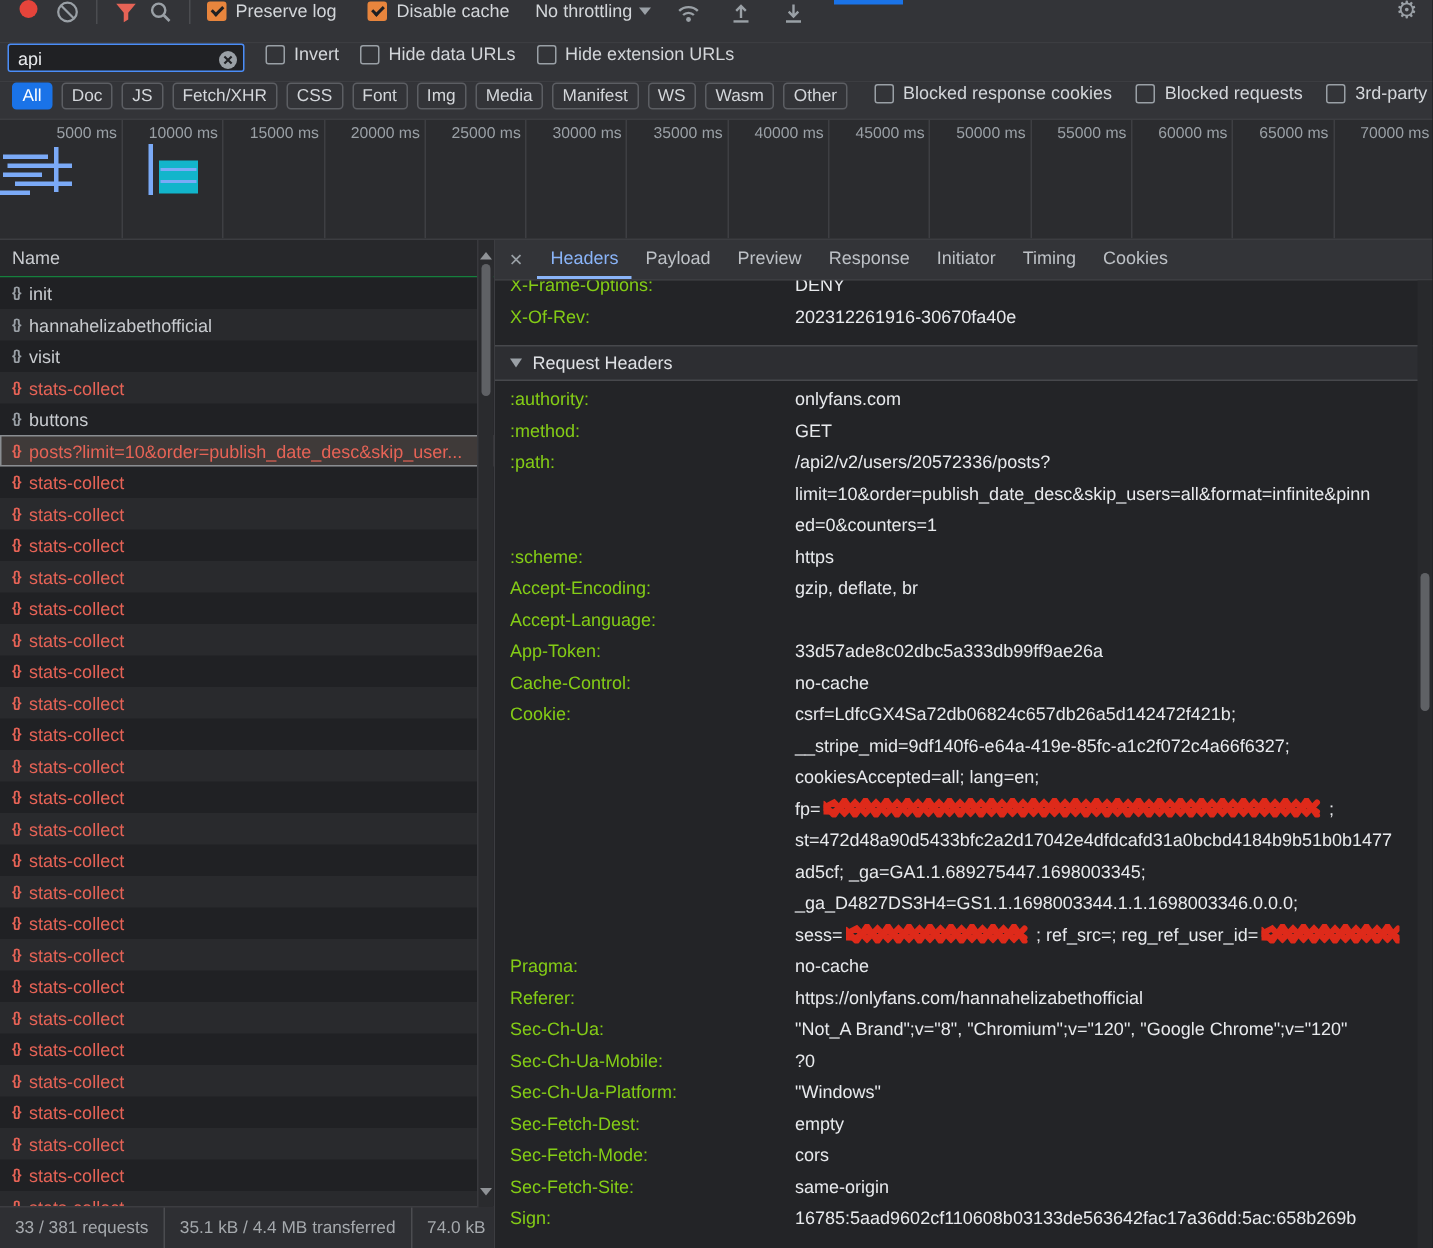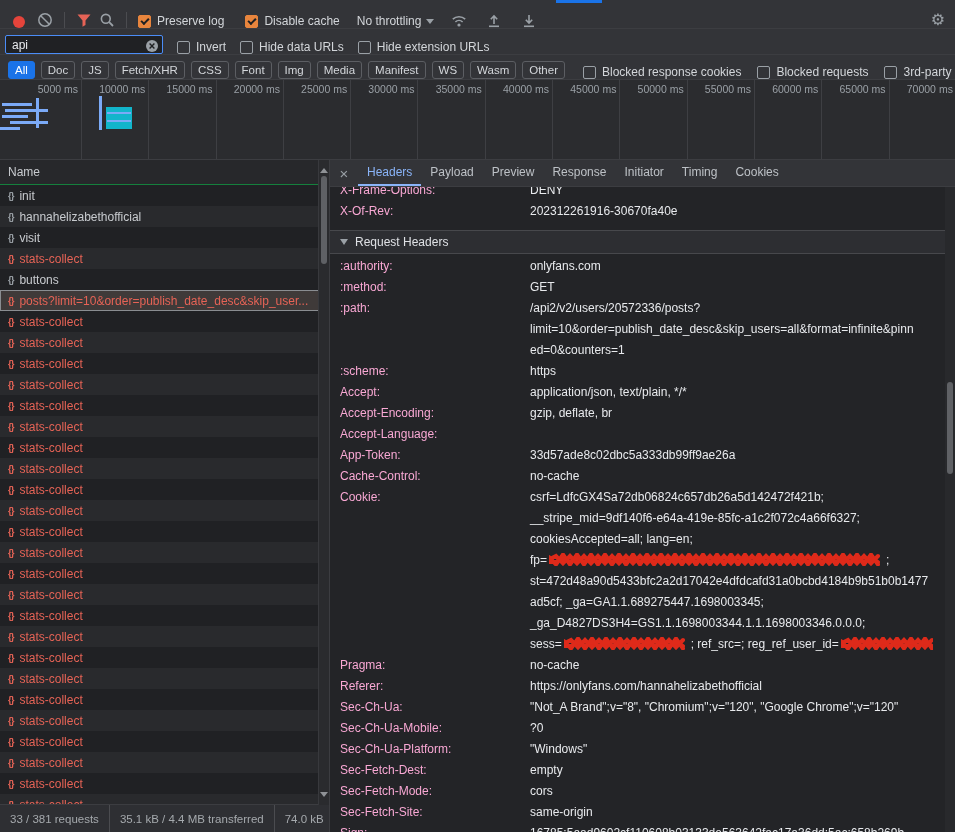--- a/index.html
+++ b/index.html
@@ -1,21 +1,21 @@
 <!DOCTYPE html>
 <html style="--accent_blue: #8ab4f8; --selected_chip_blue: #1a73e8; --checkbox_orange: #e8853d; --error_red: #e66356; --redaction_red: #de2a1a; --record_red: #e5443b; --teal: #12b5cb; --bar_blue: #7baaf7;"><head>
 <meta charset="utf-8">
 <style>
   html,body{margin:0;padding:0;}
   body{
     width:955px;height:832px;overflow:hidden;background:#202124;
     font-family:"Liberation Sans",sans-serif;color:#e8eaed;
   }
   #devtools{position:relative;width:955px;height:832px;display:flex;flex-direction:column;}
-  .tb{display:flex;align-items:flex-end;background:#333438;border-bottom:1px solid #3c3d41;box-sizing:border-box;flex:none;}
+  .tb{display:flex;align-items:flex-start;background:#333438;border-bottom:1px solid #3c3d41;box-sizing:border-box;flex:none;}
   .tb1{height:29px;padding:0 8px;gap:7px;position:relative;}
   .tb2{height:26px;padding:0 5px;gap:14px;}
   .tb3{height:25px;padding:0 8px;gap:6px;}
   .top-blue{position:absolute;left:556px;top:0;width:46px;height:3px;background:#1a73e8;z-index:10;}
   .record-btn{width:12px;height:12px;border-radius:50%;background:var(--record_red);margin:0 5px;flex:none;}
   .icon16{width:16px;height:16px;display:block;flex:none;}
   .sep{width:1px;height:16px;background:#4b4c50;margin:0 4px;flex:none;}
   .cbwrap{display:inline-flex;align-items:center;gap:6px;flex:none;}
   .cb{width:13px;height:13px;box-sizing:border-box;border:1.5px solid #9aa0a6;border-radius:2px;position:relative;flex:none;background:transparent;}
   .cb.checked{background:var(--checkbox_orange);border-color:var(--checkbox_orange);}
@@ -53,21 +53,21 @@
   .sb-up{position:absolute;top:4px;left:1px;width:0;height:0;border:4px solid transparent;border-bottom:5px solid #8f9296;}
   .sb-down{position:absolute;bottom:4px;left:1px;width:0;height:0;border:4px solid transparent;border-top:5px solid #8f9296;}
   .sb-thumb{position:absolute;left:2px;width:6px;background:#5f6165;border-radius:3px;}
   .right-pane{flex:1;position:relative;display:flex;flex-direction:column;background:#232427;min-width:0;}
   .tabbar{height:27px;flex:none;background:#333438;border-bottom:1px solid #3c3d41;display:flex;align-items:stretch;box-sizing:border-box;}
   .tab-close{width:28px;display:flex;align-items:center;justify-content:center;font-size:15px;color:#9aa0a6;}
   .tab{padding:0 9px;font-size:12px;color:#bdc1c6;display:flex;align-items:center;box-sizing:border-box;border-bottom:2px solid transparent;white-space:nowrap;}
   .tab.sel{color:var(--accent_blue);border-bottom-color:var(--accent_blue);}
   .detail-content{flex:1;overflow:hidden;padding-left:10px;position:relative;}
   .hrow{display:flex;font-size:12px;line-height:21px;}
-  .hname{width:190px;flex:none;color:#f9a8d4;}
+  .hname{width:190px;flex:none;color:#84cc16;}
   .hval{flex:1;color:#e8eaed;word-break:break-all;padding-right:16px;min-width:0;}
   .vline{line-height:21px;}
   .vline.seg{white-space:nowrap;}
   .clip-top{margin-top:-7px;}
   .hsection{margin:8px 0 2px -10px;height:24px;background:#2d2e32;border-top:1px solid #47484c;border-bottom:1px solid #47484c;display:flex;align-items:center;gap:7px;padding-left:10px;font-size:12px;color:#dfe1e5;box-sizing:border-box;}
   .tri-down{width:0;height:0;border-left:4.5px solid transparent;border-right:4.5px solid transparent;border-top:6px solid #9aa0a6;flex:none;}
   .right-scrollbar{position:absolute;right:0;top:27px;bottom:0;width:10px;background:#28292c;z-index:6;}
   .redact{vertical-align:-2px;margin:0 2px;}
 </style>
 </head>
@@ -401,24 +401,20 @@
             <div class="hname">:path:</div>
             <div class="hval">
               <div class="vline">/api2/v2/users/20572336/posts?</div>
               <div class="vline">limit=10&amp;order=publish_date_desc&amp;skip_users=all&amp;format=infinite&amp;pinn</div>
               <div class="vline">ed=0&amp;counters=1</div>
             </div>
           </div>
           <div class="hrow">
             <div class="hname">:scheme:</div>
             <div class="hval">https</div>
-          </div>
-          <div class="hrow">
-            <div class="hname">Accept:</div>
-            <div class="hval">application/json, text/plain, */*</div>
           </div>
           <div class="hrow">
             <div class="hname">Accept-Encoding:</div>
             <div class="hval">gzip, deflate, br</div>
           </div>
           <div class="hrow">
             <div class="hname">Accept-Language:</div>
           </div>
           <div class="hrow">
             <div class="hname">App-Token:</div>

